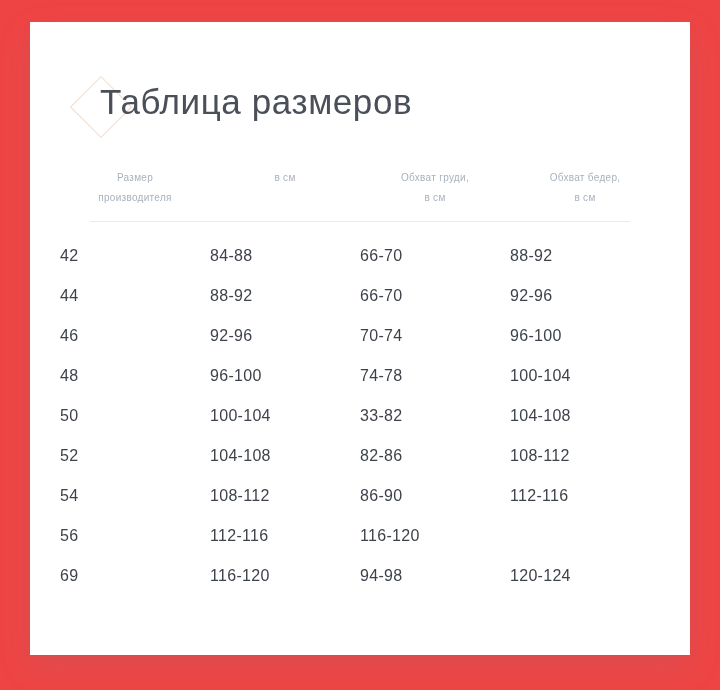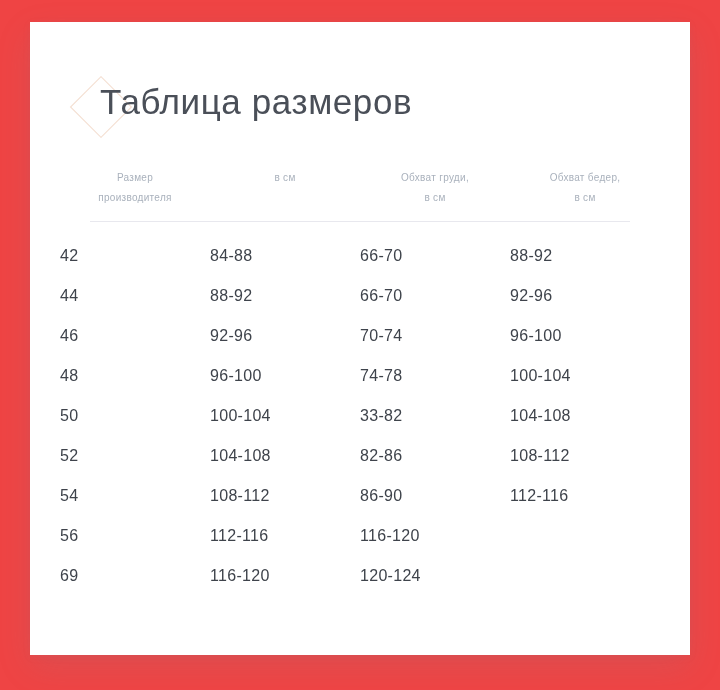--- a/index.html
+++ b/index.html
@@ -160,19 +160,20 @@
             <div class="tcell">112-116</div>
           </div>
           <div class="trow">
             <div class="tcell">56</div>
             <div class="tcell">112-116</div>
             <div class="tcell">116-120</div>
           </div>
           <div class="trow">
             <div class="tcell">69</div>
             <div class="tcell">116-120</div>
+            <div class="tcell">94-98</div>
             <div class="tcell">120-124</div>
           </div>
         </div>
 
     </div>
   </div>
 </div>
 
 </body></html>

